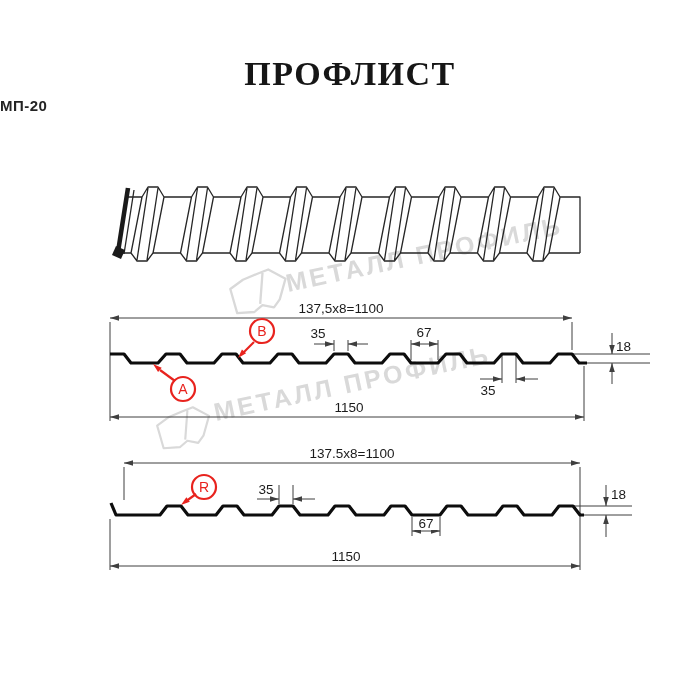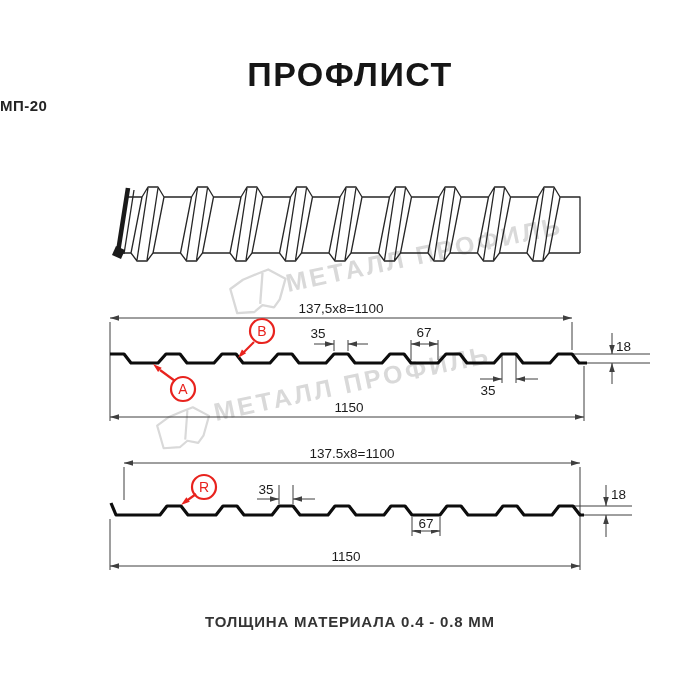--- a/index.html
+++ b/index.html
@@ -1,19 +1,19 @@
 <!DOCTYPE html>
 <html><head>
 <meta charset="utf-8">
 <style>
   html,body{margin:0;padding:0;background:#ffffff;}
   .page{position:relative;width:700px;height:700px;background:#ffffff;overflow:hidden;
         font-family:"Liberation Sans",sans-serif;}
   .title{position:absolute;top:55px;left:0;width:100%;text-align:center;
-         font-size:34px;font-weight:900;letter-spacing:1.5px;color:#161616;}
+         font-size:34px;font-weight:900;letter-spacing:1.5px;color:#161616;font-family:Liberation Serif, serif;}
   .subtitle{position:absolute;top:97px;left:0;width:100%;text-align:left;
          font-size:15px;font-weight:700;letter-spacing:.5px;color:#242424;}
   .footer{position:absolute;top:613px;left:0;width:100%;text-align:center;
          font-size:15px;font-weight:600;letter-spacing:.8px;color:#343434;}
   svg{position:absolute;top:0;left:0;}
   .dimtxt{font-size:13.5px;fill:#1b1b1b;}
   .redtxt{font-size:14px;font-weight:500;}
   .wmtxt{font-size:25px;font-weight:700;letter-spacing:3px;}
 </style>
 </head>
@@ -106,14 +106,13 @@
 
       <g id="marker-r">
         <circle cx="204" cy="487" r="12" fill="none" stroke="#e8231e" stroke-width="2.2"></circle>
         <line x1="185" y1="502" x2="196" y2="494" stroke="#e8231e" stroke-width="2.2"></line>
         <path d="M0,0 l9,-2.8 l0,5.6 z" transform="translate(181,505) rotate(-38)" fill="#e8231e"></path>
         <text class="redtxt" text-anchor="middle" x="204" y="492" fill="#e8231e">R</text>
       </g>
     </g>
   </svg>
 
-  <div class="footer">ТОЛЩИНА МАТЕРИАЛА 0.4 - 0.8 ММ</div>
 </div>
 
 </body></html>

